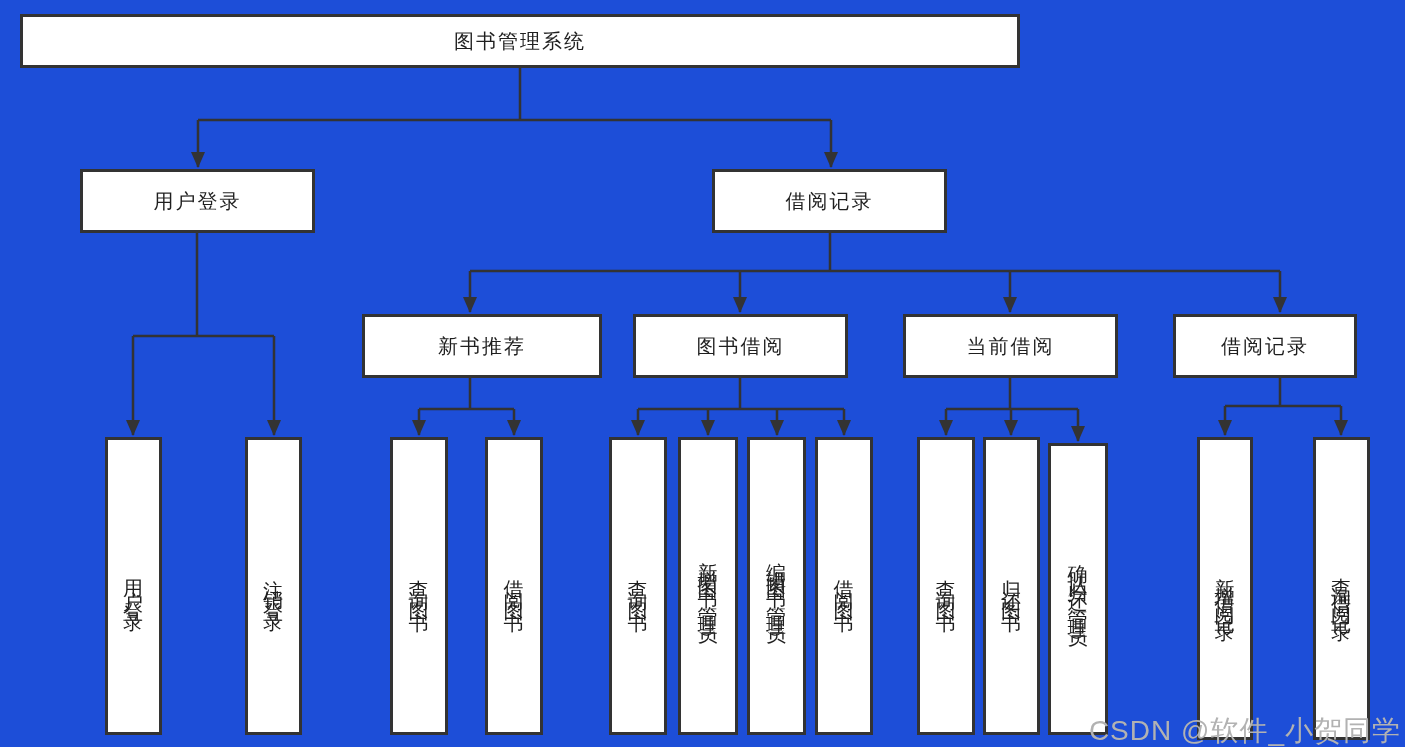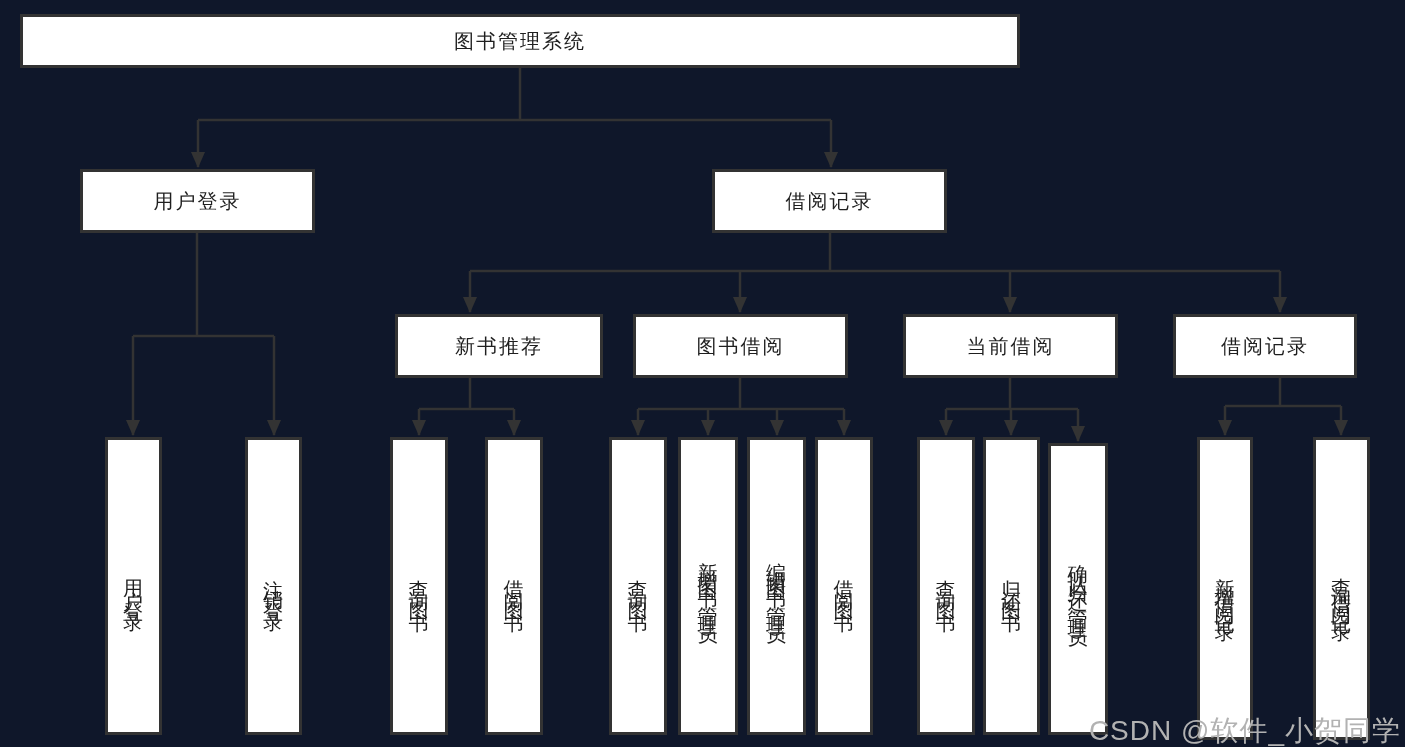--- a/index.html
+++ b/index.html
@@ -5,21 +5,21 @@
   html, body {
     margin: 0;
     padding: 0;
     background: #ffffff;
     font-family: "Liberation Sans", "DejaVu Sans", sans-serif;
   }
   .canvas {
     position: relative;
     width: 1405px;
     height: 747px;
-    background: #0f172a;
+    background: #1d4ed8;
     overflow: hidden;
   }
   .connectors {
     position: absolute;
     left: 0;
     top: 0;
     width: 1405px;
     height: 747px;
     z-index: 1;
   }
@@ -46,21 +46,21 @@
     white-space: normal;
     line-height: 1;
   }
   .leaf-long .label {
     letter-spacing: 9px;
   }
   
   .n-root          { left:20px;   top:14px;  width:1000px; height:54px; }
   .n-user-login    { left:80px;   top:169px; width:235px;  height:64px; }
   .n-book-mgmt     { left:712px;  top:169px; width:235px;  height:64px; }
-  .n-new-books     { left:362px;  top:314px; width:208px;  height:64px;margin-left:33px; }
+  .n-new-books     { left:362px;  top:314px; width:240px;  height:64px; }
   .n-book-borrow   { left:633px;  top:314px; width:215px;  height:64px; }
   .n-current-borrow{ left:903px;  top:314px; width:215px;  height:64px; }
   .n-borrow-records{ left:1173px; top:314px; width:184px;  height:64px; }
   .n-leaf-user-login { left:105px;  top:437px; width:57px; height:298px; }
   .n-leaf-logout     { left:245px;  top:437px; width:57px; height:298px; }
   .n-nb-query        { left:390px;  top:437px; width:58px; height:298px; }
   .n-nb-borrow       { left:485px;  top:437px; width:58px; height:298px; }
   .n-bb-query        { left:609px;  top:437px; width:58px; height:298px; }
   .n-bb-add          { left:678px;  top:437px; width:60px; height:298px; }
   .n-bb-edit         { left:747px;  top:437px; width:59px; height:298px; }

